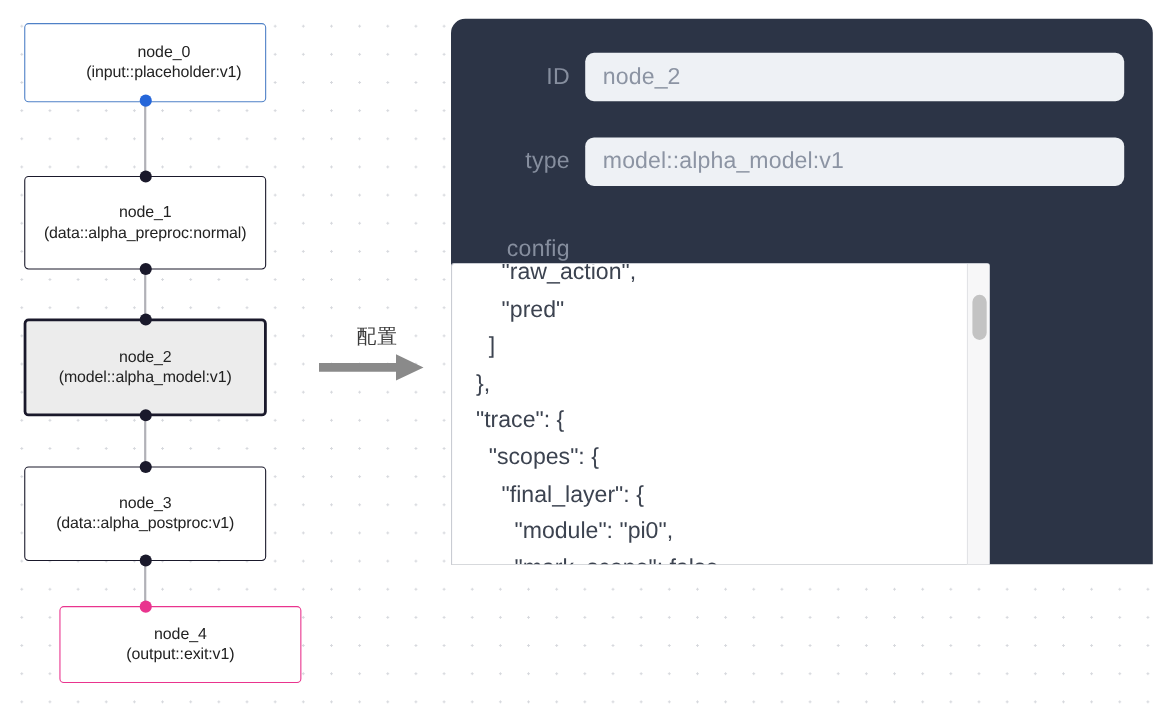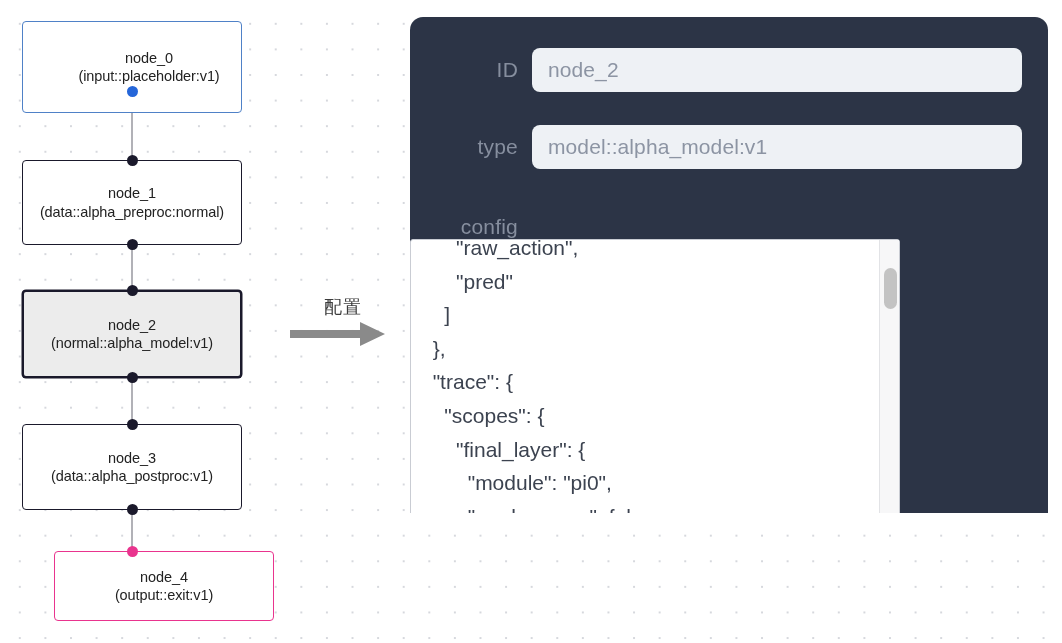--- a/index.html
+++ b/index.html
@@ -225,41 +225,41 @@
 
   <div class="grid-canvas"></div>
 
   <div class="flow-pane">
 
     <div class="edge-line" style="top:91px;  height:70px;"></div>
     <div class="edge-line" style="top:244px; height:50px;"></div>
     <div class="edge-line" style="top:373px; height:48px;"></div>
     <div class="edge-line" style="top:509px; height:40px;"></div>
 
-    <div class="node is-input" style="top:21px; height:92px;padding-left:43px;">
+    <div class="node is-input" style="top:21px; height:72px;padding-left:43px;">
       <span class="node-text">
         <span class="node-title">node_0</span>
         <span class="node-sub">(input::placeholder:v1)</span>
       </span>
     </div>
     <div class="handle h-blue" style="top:86px;"></div>
 
     <div class="node" style="top:160px; height:85px;">
       <span class="node-text">
         <span class="node-title">node_1</span>
         <span class="node-sub">(data::alpha_preproc:normal)</span>
       </span>
     </div>
     <div class="handle" style="top:155px;"></div>
     <div class="handle" style="top:239px;"></div>
 
     <div class="node is-selected" style="top:290px; height:88px;">
       <span class="node-text">
         <span class="node-title">node_2</span>
-        <span class="node-sub">(normal::alpha_model:v1)</span>
+        <span class="node-sub">(model::alpha_model:v1)</span>
       </span>
     </div>
     <div class="handle" style="top:285px;"></div>
     <div class="handle" style="top:372px;"></div>
 
     <div class="node" style="top:424px; height:86px;">
       <span class="node-text">
         <span class="node-title">node_3</span>
         <span class="node-sub">(data::alpha_postproc:v1)</span>
       </span>

